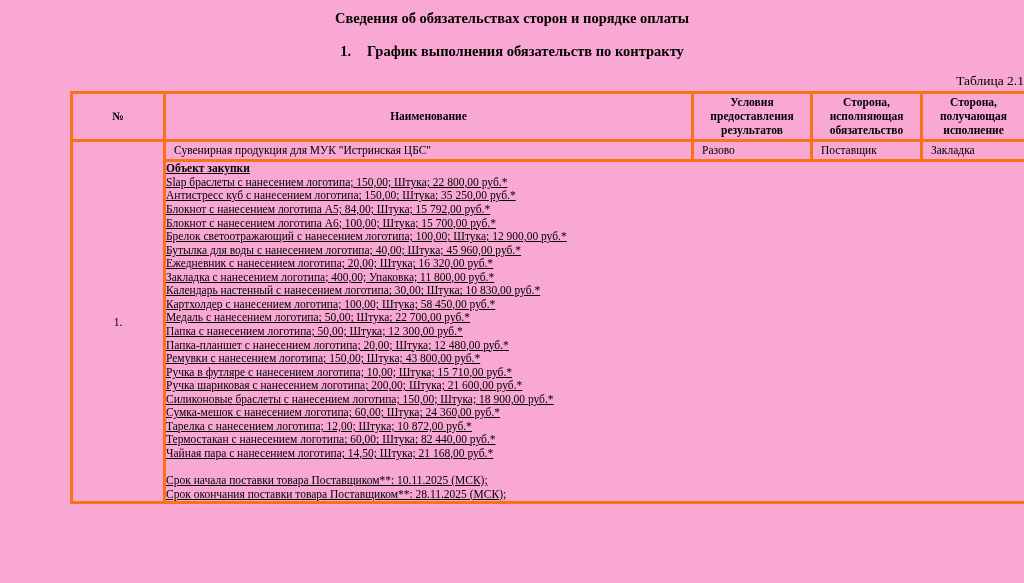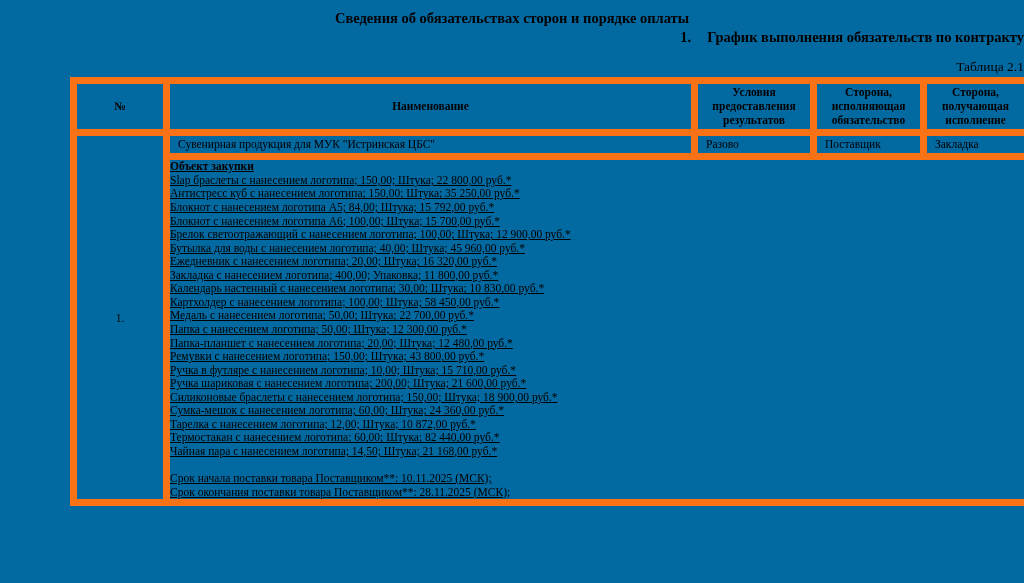--- a/index.html
+++ b/index.html
@@ -6,37 +6,37 @@
     margin: 0;
     padding: 0;
     background: #ffffff;
     color: #000000;
     font-family: "Liberation Serif", serif;
   }
   .page {
     position: relative;
     width: 1024px;
     height: 583px;
-    background: #0369a1;
+    background: #f9a8d4;
     overflow: hidden;
   }
   .content {
     margin-left: 70px;
     width: 954px;
   }
   .doc-title {
     padding-top: 10px;
     text-align: center;
     font-weight: bold;
     font-size: 14.5px;
     line-height: 17px;
   }
   .section-heading {
-    margin-top: 2px;
-    text-align: right;
+    margin-top: 16px;
+    text-align: center;
     font-weight: bold;
     font-size: 14.5px;
     line-height: 17px;
   }
   .section-heading .num {
     display: inline-block;
     margin-right: 16px;
   }
   .table-caption {
     margin-top: 13px;
@@ -46,21 +46,21 @@
     line-height: 15px;
   }
   table.obligations {
     border-collapse: collapse;
     table-layout: fixed;
     width: 954px;
     font-size: 11.5px;
   }
   table.obligations th,
   table.obligations td {
-    border: 7px solid #f97316;
+    border: 3px solid #f97316;
     padding: 0;
   }
   table.obligations th {
     font-weight: bold;
     text-align: center;
     vertical-align: middle;
     line-height: 13.8px;
     padding: 2px 2px;
   }
   td.cell-num {

